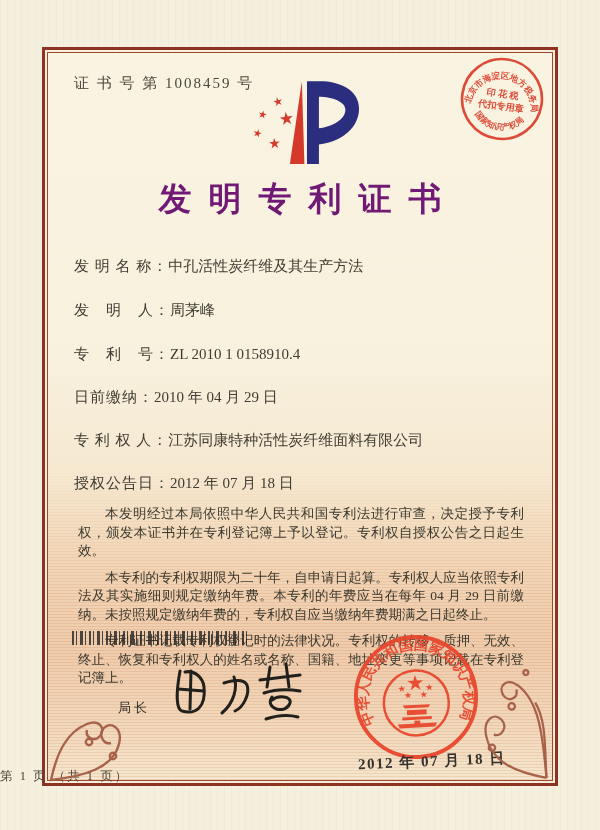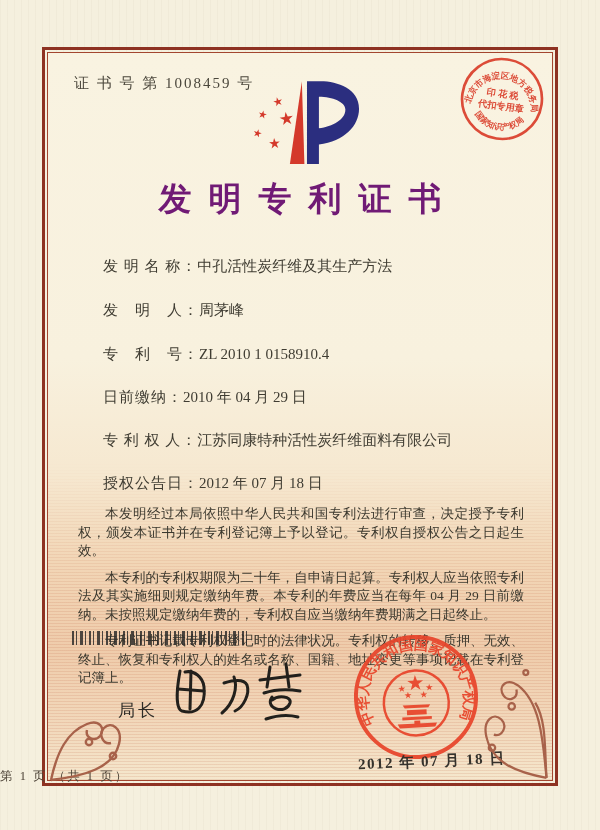--- a/index.html
+++ b/index.html
@@ -22,33 +22,33 @@
     background:repeating-linear-gradient(0deg, rgba(190,97,66,0.15) 0 1px, rgba(0,0,0,0) 1px 3px);
     -webkit-mask-image:linear-gradient(180deg,transparent 0,#000 45%);
     mask-image:linear-gradient(180deg,transparent 0,#000 45%);
   }
   .content{position:absolute;inset:0;}
   .cert-no{position:absolute;left:74px;top:74px;font-size:15px;color:#4b473c;letter-spacing:2px;}
   .doc-title{
     position:absolute;left:0;right:0;top:177px;text-align:center;
     font-size:33px;font-weight:bold;color:#701a75;letter-spacing:17px;text-indent:17px;
   }
-  .field{position:absolute;left:74px;font-size:15px;color:#3f3c32;white-space:nowrap;margin-left:29px;}
+  .field{position:absolute;left:74px;font-size:15px;color:#3f3c32;white-space:nowrap;}
   .field .lbl{letter-spacing:1px;}
   .f0{top:257px;} .f1{top:301px;} .f2{top:345px;} .f3{top:388px;} .f4{top:431px;} .f5{top:474px;}
   .body-text{
     position:absolute;left:70px;top:497px;width:462px;
     font-size:13.5px;line-height:18.5px;color:#3b382e;text-align:justify;
   }
   .body-text p{margin:8px;text-indent:2em;}
   .barcode{
     position:absolute;left:72px;top:631px;width:178px;height:14px;opacity:.85;
     background:repeating-linear-gradient(90deg,#2f2d2b 0 2px,transparent 2px 4px,#2f2d2b 4px 5px,transparent 5px 8px,#2f2d2b 8px 11px,transparent 11px 13px,#2f2d2b 13px 14px,transparent 14px 17px);
   }
-  .director{position:absolute;left:118px;top:699px;font-size:17px;color:#2e2b26;letter-spacing:3px;text-align:center;}
+  .director{position:absolute;left:118px;top:699px;font-size:13px;color:#2e2b26;letter-spacing:3px;text-align:center;}
   .signature{position:absolute;left:162px;top:653px;width:165px;height:82px;}
   .seal-main{position:absolute;left:352px;top:633px;width:128px;height:128px;opacity:.93;transform:rotate(-3deg);}
   .seal-date{
     position:absolute;left:358px;top:752px;font-size:15px;font-weight:bold;color:#35322c;
     letter-spacing:1.5px;transform:rotate(-2.5deg);white-space:nowrap;
   }
   .seal-tax{position:absolute;left:459px;top:56px;width:86px;height:86px;opacity:.9;transform:rotate(8deg);}
   .logo{position:absolute;left:237px;top:76px;width:128px;height:96px;}
   .footer-page{position:absolute;left:0;right:0;top:768px;font-size:12.5px;color:#4d4337;letter-spacing:2px;}
   .flourish{position:absolute;pointer-events:none;}

